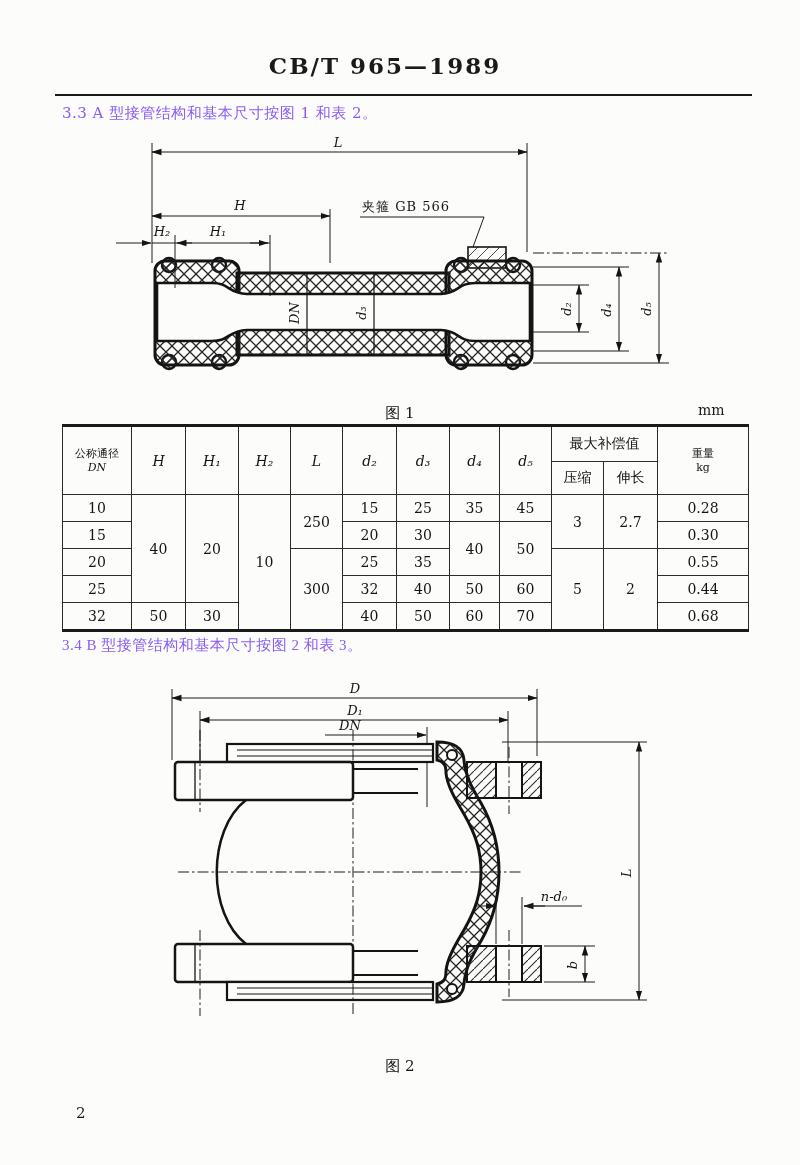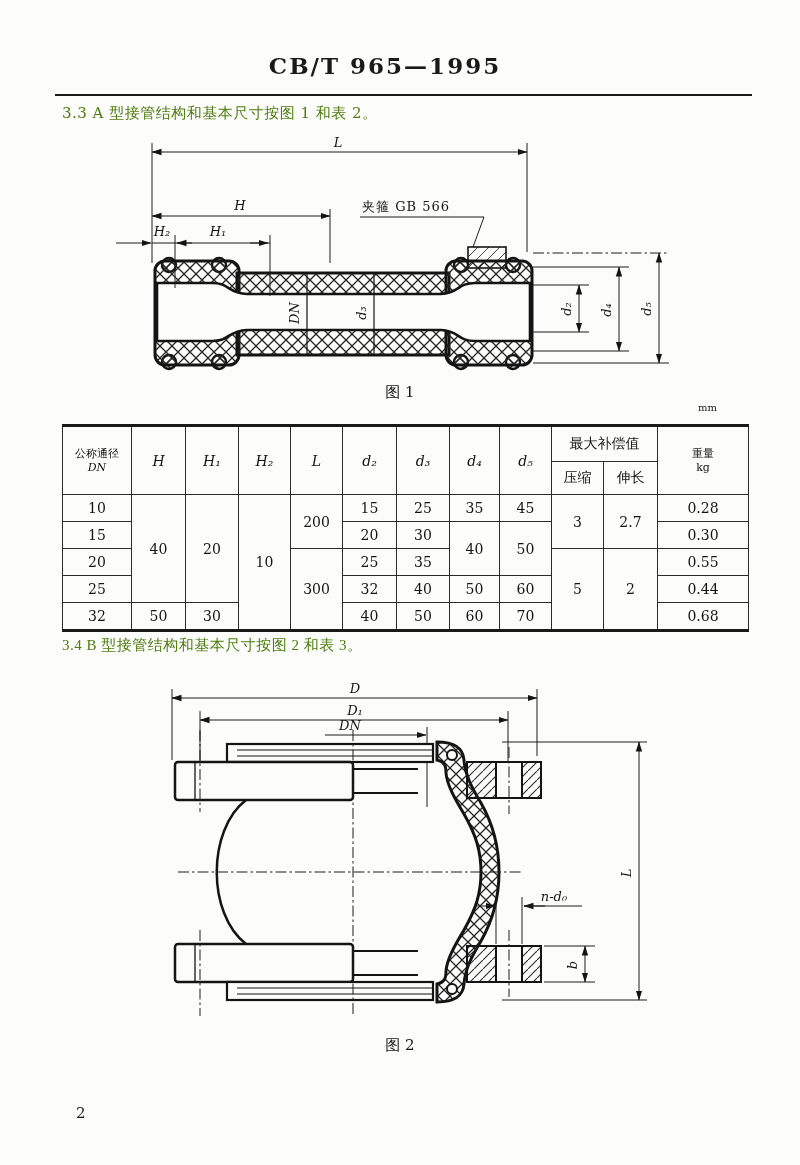--- a/index.html
+++ b/index.html
@@ -7,30 +7,30 @@
   #page{
     position:relative;width:800px;height:1165px;margin:0 auto;
     background:#fcfcfa;color:#1a1a1a;
     font-family:"DejaVu Serif","Liberation Serif",serif;
     overflow:hidden;
   }
   .abs{position:absolute;}
   #std-code{top:52px;left:0;width:770px;text-align:center;
     font-size:23px;font-weight:bold;letter-spacing:2px;}
   #head-rule{top:94px;left:55px;width:697px;height:2px;background:#1a1a1a;}
-  .para{font-size:15px;letter-spacing:0.5px;color:#4d7c0f;}
+  .para{font-size:15px;letter-spacing:0.5px;color:#8b5cf6;}
   #sec33{top:104px;left:62px;}
   #sec34{top:636px;left:62px;font-family:Liberation Serif, serif;}
   #fig1-svg{top:130px;left:100px;}
   #fig2-svg{top:672px;left:150px;}
-  .caption{left:0;width:800px;text-align:center;font-size:15px;color:#141414;}
+  .caption{left:0;width:800px;text-align:center;font-size:15px;color:#141414;margin-top:21px;}
   #cap-fig1{top:383px;}
   #cap-tbl2{top:401px;}
   #cap-fig2{top:1036px;text-align:center;}
-  #unit-mm{top:402px;left:698px;font-size:10px;}
+  #unit-mm{top:402px;left:698px;font-size:14px;}
   #page-num{top:1104px;left:76px;font-size:15px;}
 
   
   #tbl2{top:424px;left:62px;width:686px;border-collapse:collapse;table-layout:fixed;
         border-top:3px solid #1a1a1a;border-bottom:3px solid #1a1a1a;
         border-left:1.5px solid #1a1a1a;border-right:1.5px solid #1a1a1a;}
   #tbl2 th,#tbl2 td{border:1px solid #2b2b2b;text-align:center;vertical-align:middle;
         font-size:14px;font-weight:normal;padding:0;color:#141414;}
   #tbl2 thead tr:nth-child(1) th{height:34px;}
   #tbl2 thead tr:nth-child(2) th{height:32px;font-family:Liberation Mono, monospace;}
@@ -43,21 +43,21 @@
   .dim{stroke:#1c1c1c;stroke-width:1;fill:none;}
   .dimtxt{font-size:13px;font-style:italic;font-family:"DejaVu Serif","Liberation Serif",serif;}
   .cn{font-size:13px;font-style:normal;letter-spacing:1px;}
   .cl{stroke:#1c1c1c;stroke-width:1;fill:none;stroke-dasharray:11 3 2.5 3;}
 </style>
 </head>
 <body>
 
 <div id="page">
 
-  <div id="std-code" class="abs">CB/T 965—1995</div>
+  <div id="std-code" class="abs">CB/T 965—1989</div>
   <div id="head-rule" class="abs"></div>
 
   <div id="sec33" class="abs para">3.3  A 型接管结构和基本尺寸按图 1 和表 2。</div>
 
   <svg id="fig1-svg" class="abs" width="660" height="252" viewBox="0 0 660 252">
     <defs>
       <marker id="ar" viewBox="0 0 10 10" refX="9.5" refY="5" markerWidth="10" markerHeight="10" orient="auto-start-reverse">
         <path d="M0,1.8 L10,5 L0,8.2 Z" fill="#141414"></path>
       </marker>
       <pattern id="xh" width="12" height="12" patternUnits="userSpaceOnUse">
@@ -188,21 +188,21 @@
         <th>压缩</th>
         <th>伸长</th>
       </tr>
     </thead>
     <tbody>
       <tr>
         <td>10</td>
         <td rowspan="4">40</td>
         <td rowspan="4">20</td>
         <td rowspan="5">10</td>
-        <td rowspan="2">200</td>
+        <td rowspan="2">250</td>
         <td>15</td>
         <td>25</td>
         <td>35</td>
         <td>45</td>
         <td rowspan="2">3</td>
         <td rowspan="2">2.7</td>
         <td>0.28</td>
       </tr>
       <tr>
         <td>15</td>

